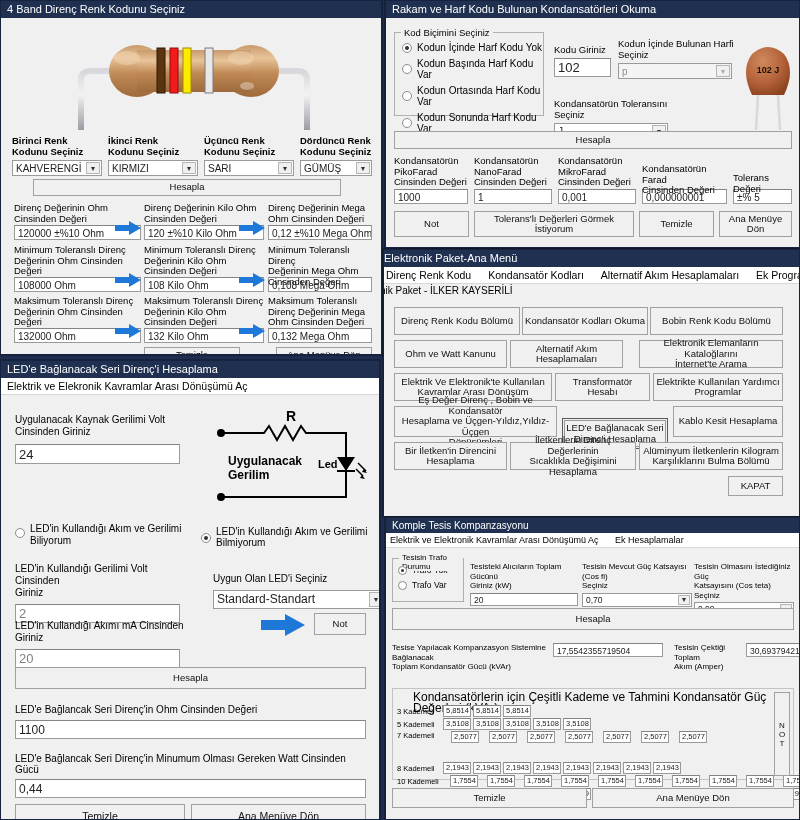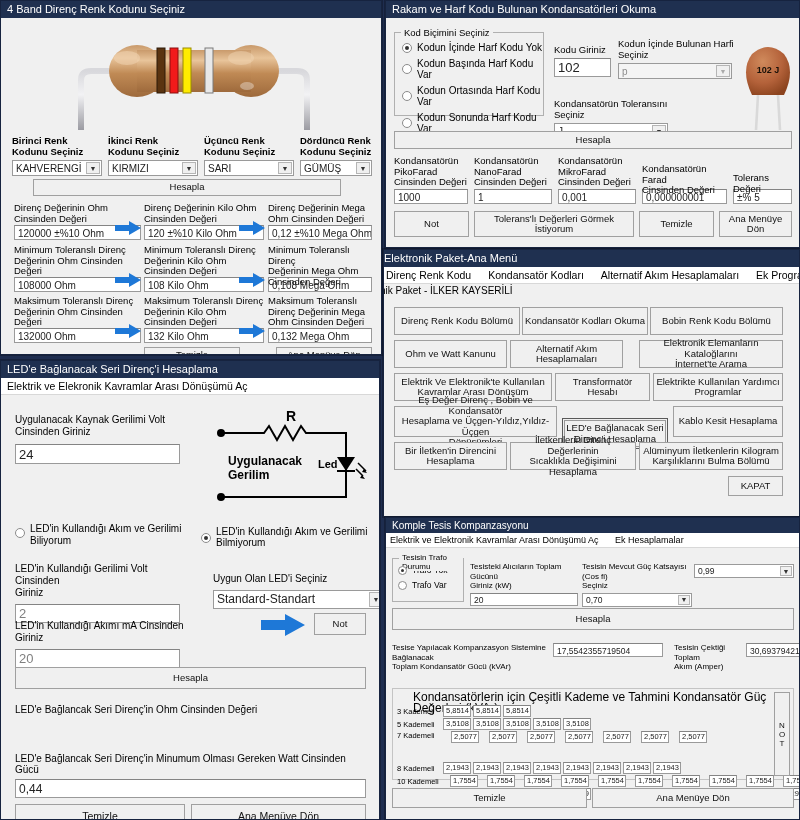--- a/index.html
+++ b/index.html
@@ -474,20 +474,21 @@
     <div class="btn" style="position:absolute;left:313px;top:218px;width:52px;height:22px;">
       <span>Not</span>
     </div>
 
     <div class="btn dotted" style="position:absolute;left:14px;top:272px;width:351px;height:22px;">
       <span>Hesapla</span>
     </div>
 
     <div class="pad" style="left:14px;top:310px;width:351px;">
       <div class="lbl" style="font-size:10px;">LED'e Bağlancak Seri Direnç'in Ohm Cinsinden Değeri</div>
+      <div class="inp" style="width:351px;height:19px;font-size:12px;line-height:16px;margin-top:4px;">1100</div>
     </div>
 
     <div class="pad" style="left:14px;top:359px;width:351px;">
       <div class="lbl" style="font-size:10px;">LED'e Bağlancak Seri Direnç'in Minumum Olması Gereken Watt Cinsinden Gücü</div>
       <div class="inp" style="width:351px;height:19px;font-size:12px;line-height:16px;margin-top:4px;">0,44</div>
     </div>
 
     <div class="btn" style="position:absolute;left:14px;top:409px;width:170px;height:24px;font-size:10.5px;">
       <span>Temizle</span>
     </div>
@@ -527,20 +528,22 @@
     <div class="pad" style="left:196px;top:14px;width:110px;">
       <div class="lbl" style="white-space:pre-line;font-size:8px;line-height:9.5px;">Tesisin Mevcut Güç Katsayısı (Cos fi)
 Seçiniz</div>
       <div class="combo" style="width:110px;height:14px;font-size:8.5px;margin-top:2px;">
         <span>0,70</span>
         <span class="arw" style="width:12px;">▼</span>
       </div>
     </div>
 
     <div class="pad" style="left:308px;top:14px;width:100px;">
+      <div class="lbl" style="white-space:pre-line;font-size:8px;line-height:9.5px;">Tesisin Olmasını İstediğiniz Güç
+Katsayısını (Cos teta) Seçiniz</div>
       <div class="combo" style="width:100px;height:14px;font-size:8.5px;margin-top:2px;">
         <span>0,99</span>
         <span class="arw" style="width:12px;">▼</span>
       </div>
     </div>
 
     <div class="btn dotted" style="position:absolute;left:6px;top:60px;width:402px;height:22px;">
       <span>Hesapla</span>
     </div>
 

